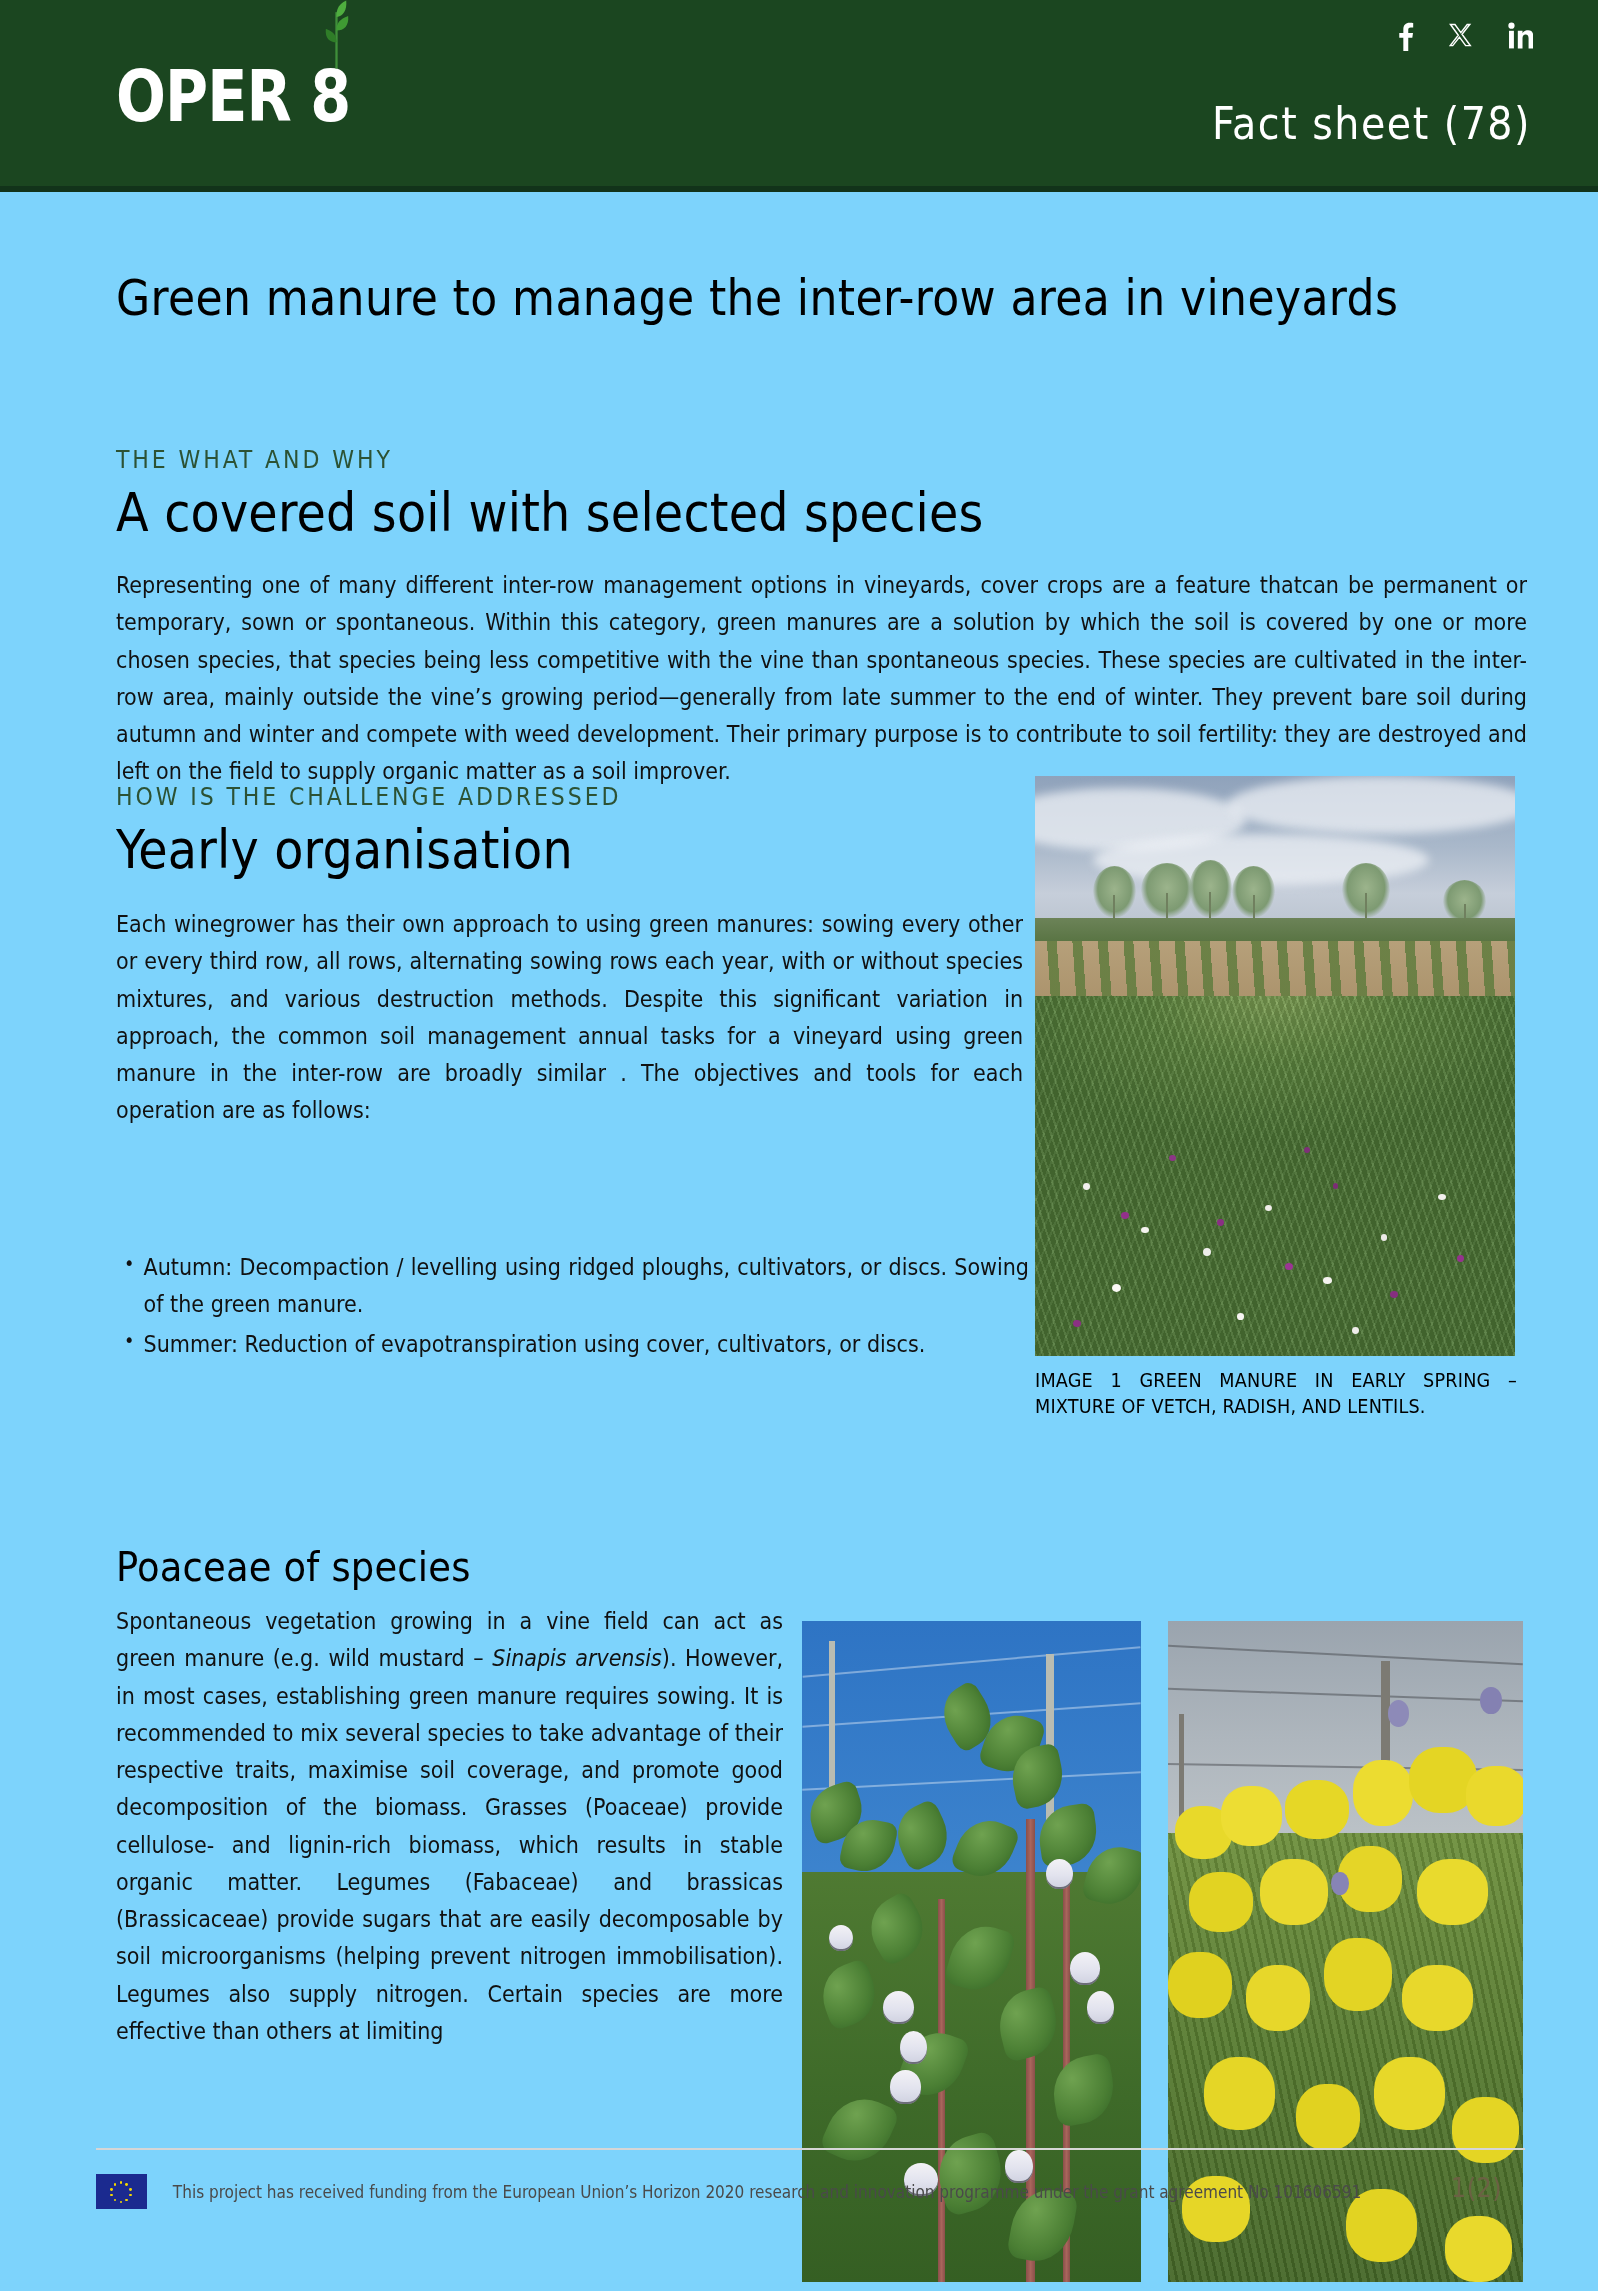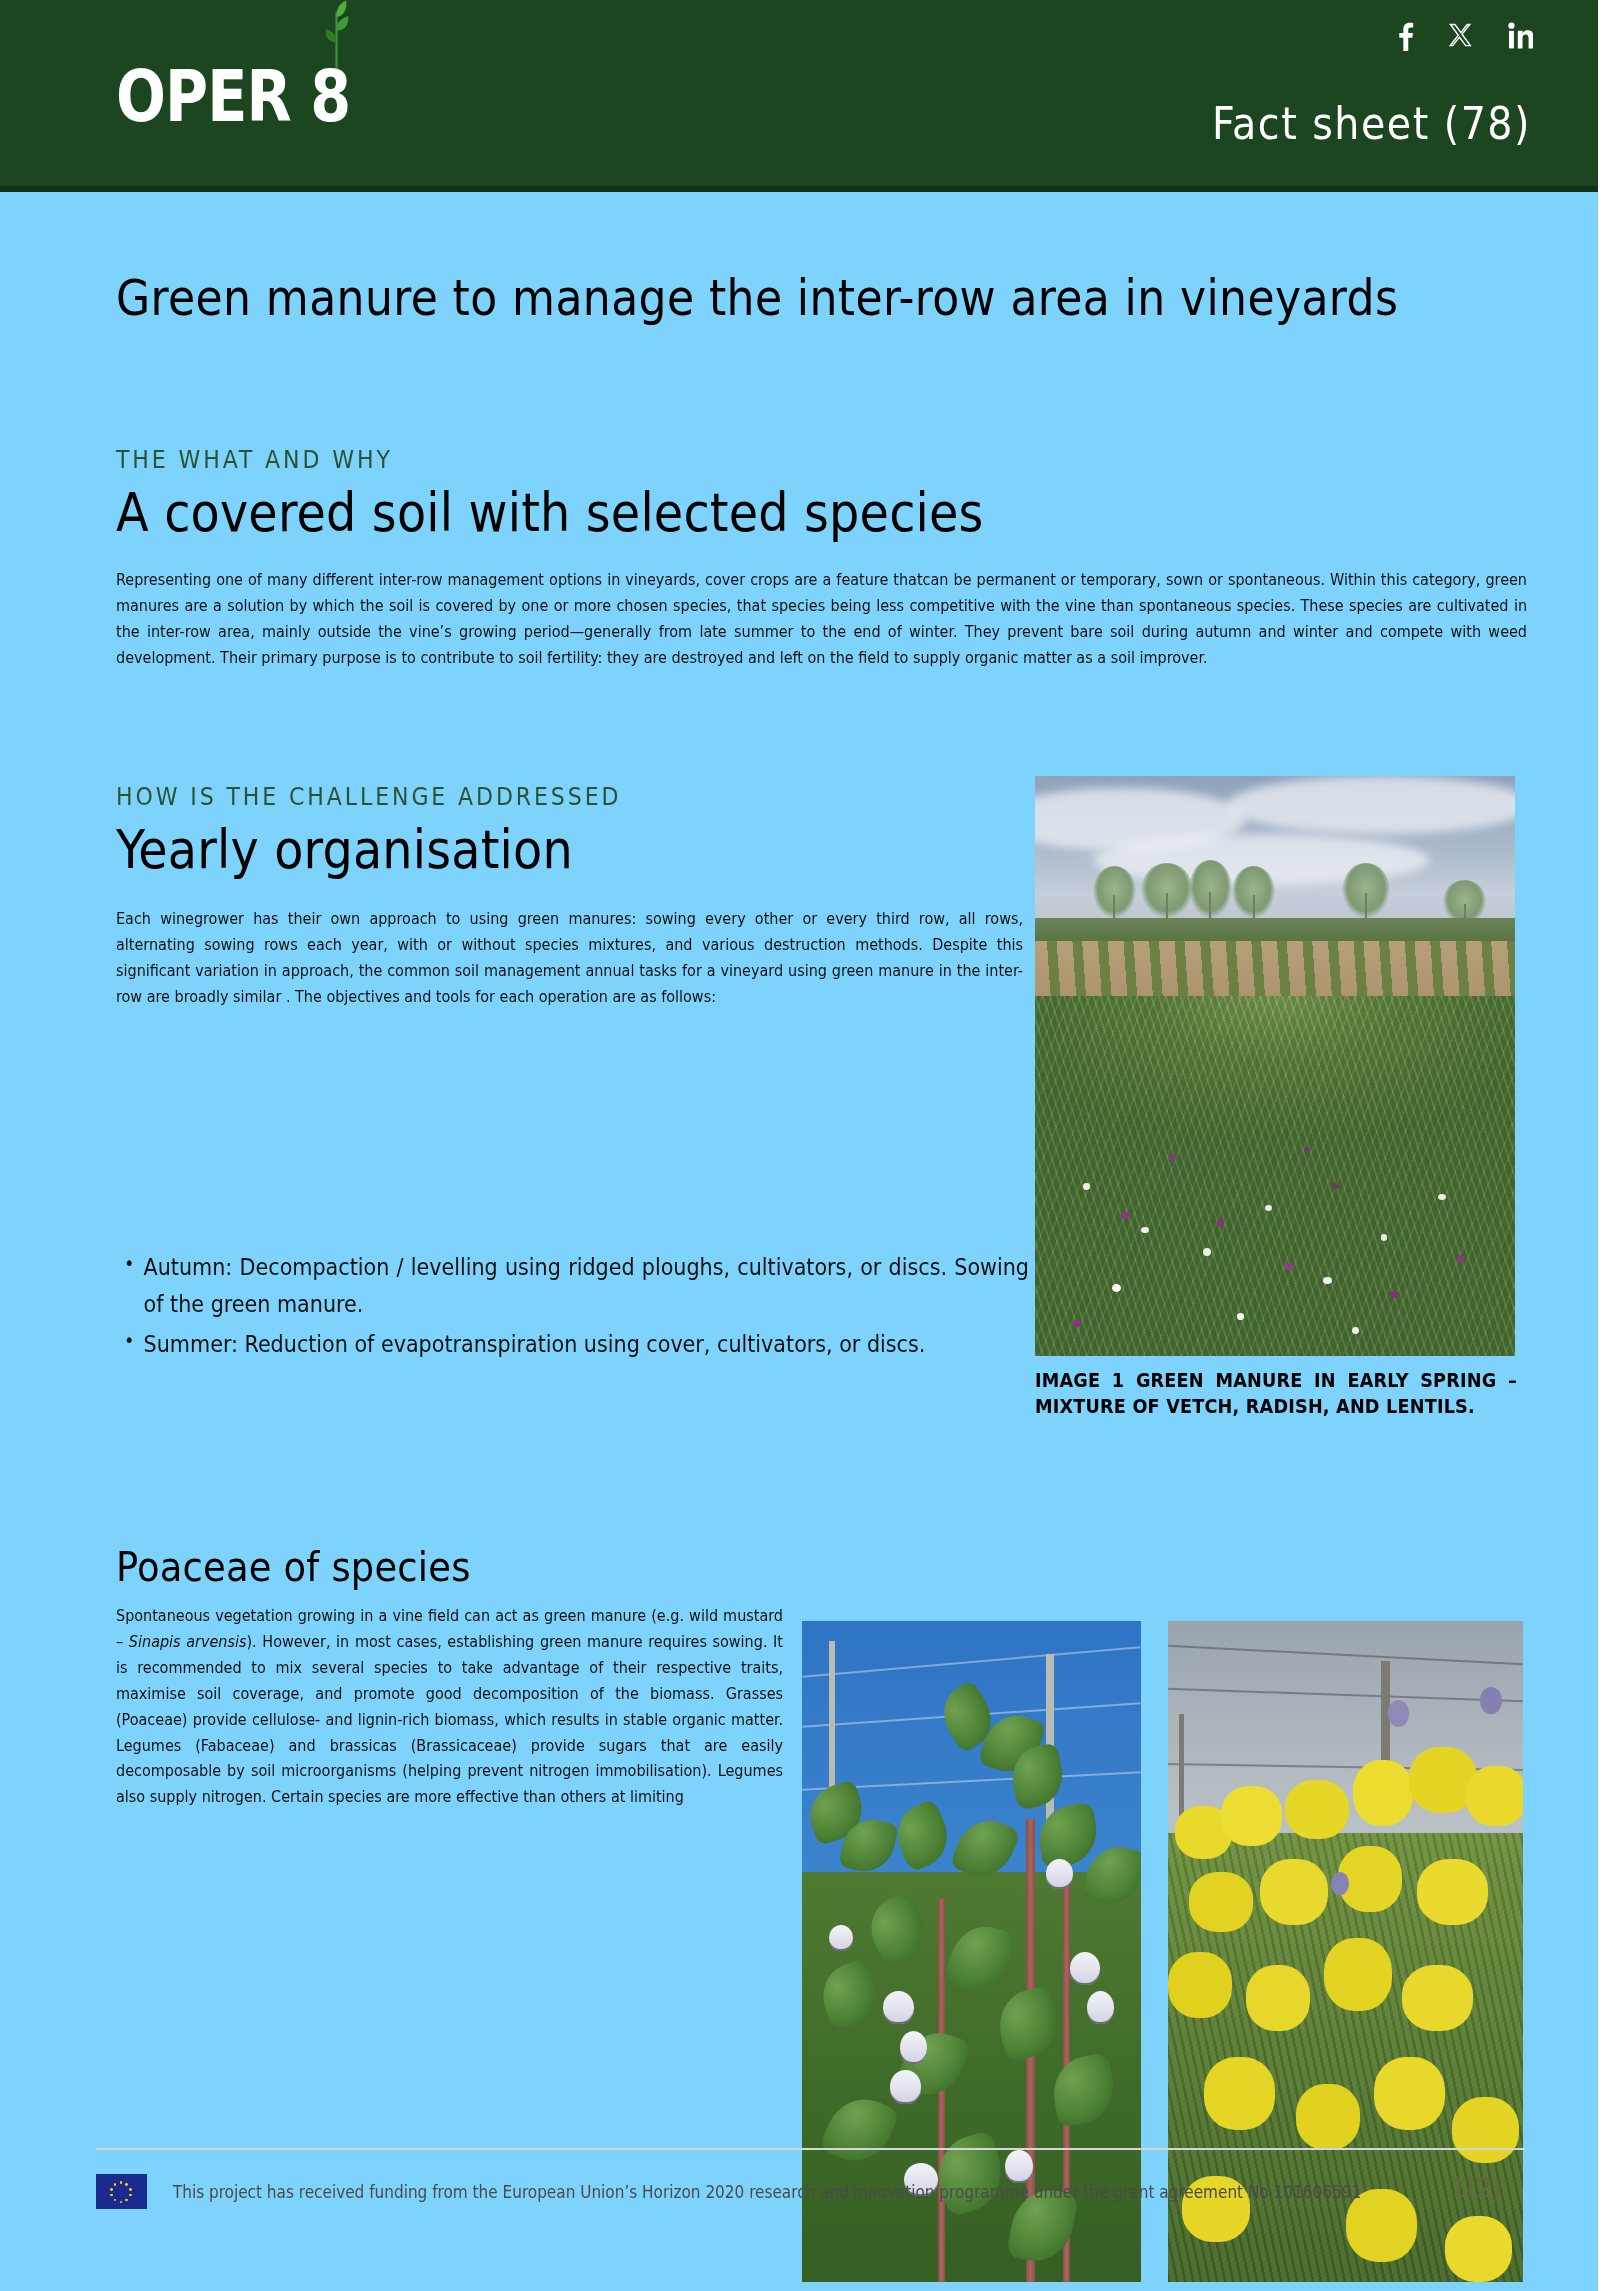--- a/index.html
+++ b/index.html
@@ -132,21 +132,21 @@
     font-size: 53px;
     font-weight: 400;
     color: #000000;
     letter-spacing: 0.2px;
     white-space: nowrap;
   }
 
   .para {
     position: absolute;
     font-family: "DejaVu Sans Condensed", "Liberation Sans Narrow", "Liberation Sans", sans-serif;
-    font-size: 16px;
+    font-size: 23px;
     line-height: 1.62;
     color: #111111;
     text-align: justify;
     text-justify: inter-word;
   }
   .para em { font-style: italic; }
 
   .bullets {
     position: absolute;
     font-family: "DejaVu Sans Condensed", "Liberation Sans Narrow", "Liberation Sans", sans-serif;
@@ -172,21 +172,21 @@
   
   .photo {
     position: absolute;
     overflow: hidden;
     background: #7e8a60;
   }
   .caption {
     position: absolute;
     font-family: "DejaVu Sans Condensed", "Liberation Sans Narrow", "Liberation Sans", sans-serif;
     font-size: 19.6px;
-    font-weight: 700;
+    font-weight: 400;
     color: #000000;
     line-height: 1.35;
     text-align: justify;
     letter-spacing: 0.2px;
   }
 
   
   .vineyard-sky {
     position: absolute; left:0; top:0; width:100%; height:27%;
     background: linear-gradient(#8fa2bb 0%, #a9b8ca 45%, #c6ceda 75%, #b9c3ce 100%);

